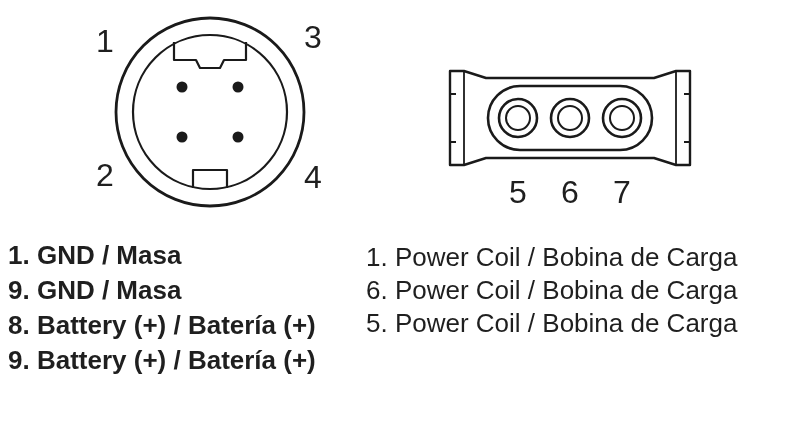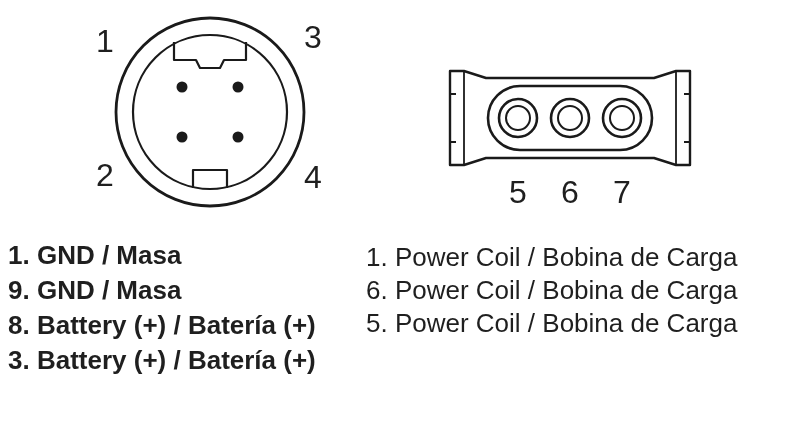--- a/index.html
+++ b/index.html
@@ -92,21 +92,21 @@
       <text x="509" y="203" font-size="32" stroke="none">5</text>
       <text x="561" y="203" font-size="32" stroke="none">6</text>
       <text x="613" y="203" font-size="32" stroke="none">7</text>
     </g>
   </svg>
 
   <div class="legend legend-left">
     <div class="legend-line">1. GND / Masa</div>
     <div class="legend-line">9. GND / Masa</div>
     <div class="legend-line">8. Battery (+) / Batería (+)</div>
-    <div class="legend-line">3. Battery (+) / Batería (+)</div>
+    <div class="legend-line">9. Battery (+) / Batería (+)</div>
   </div>
 
   <div class="legend legend-right">
     <div class="legend-line">1. Power Coil / Bobina de Carga</div>
     <div class="legend-line">6. Power Coil / Bobina de Carga</div>
     <div class="legend-line">5. Power Coil / Bobina de Carga</div>
   </div>
 
 </div>
 

